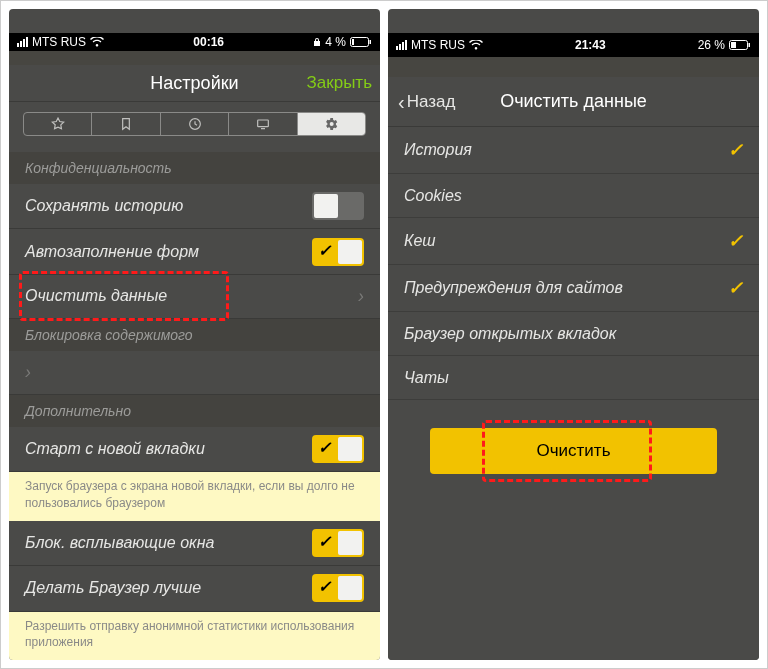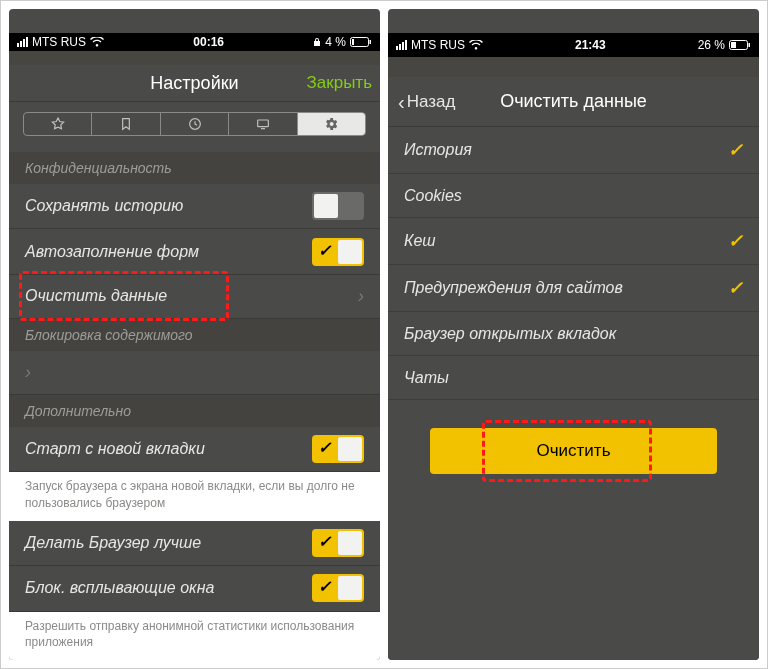--- a/index.html
+++ b/index.html
@@ -117,21 +117,21 @@
     position: relative;
     font-style: italic;
   }
   .row .chev { color: #7a7a78; font-size: 18px; }
   .row .check { color: #f2c200; font-size: 18px; font-weight: bold; }
   
   .row-desc {
     color: #8a8a88;
     font-size: 12px;
     padding: 6px 16px 10px;
-    background: #ffffff;
+    background: #fef9c3;
     line-height: 1.35;
   }
   
   .toggle {
     width: 52px;
     height: 28px;
     border-radius: 4px;
     position: relative;
     background: #6a6a68;
     flex-shrink: 0;
@@ -286,27 +286,27 @@
 
   <div class="section-header">Дополнительно</div>
   <div class="row">
     <span>Старт с новой вкладки</span>
     <span class="toggle on">
         <span class="knob"></span>
       </span>
   </div>
   <div class="row-desc">Запуск браузера с экрана новой вкладки, если вы долго не пользовались браузером</div>
   <div class="row">
+    <span>Блок. всплывающие окна</span>
+    <span class="toggle on">
+        <span class="knob"></span>
+      </span>
+  </div>
+  <div class="row">
     <span>Делать Браузер лучше</span>
-    <span class="toggle on">
-        <span class="knob"></span>
-      </span>
-  </div>
-  <div class="row">
-    <span>Блок. всплывающие окна</span>
     <span class="toggle on">
         <span class="knob"></span>
       </span>
   </div>
   <div class="row-desc">Разрешить отправку анонимной статистики использования приложения</div>
 </div>
 
 <div class="phone">
   <div class="statusbar">
     <div class="sb-left">

